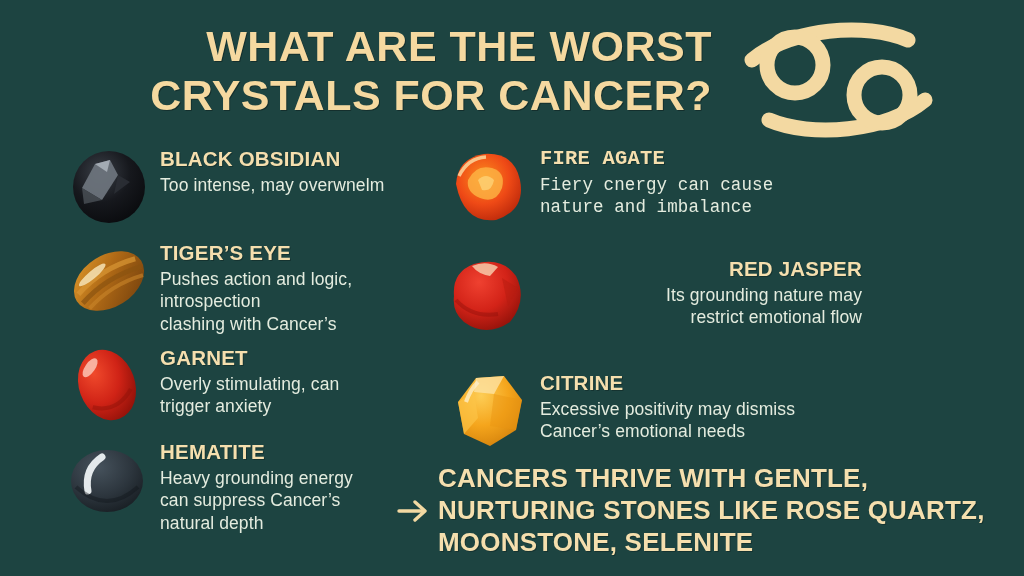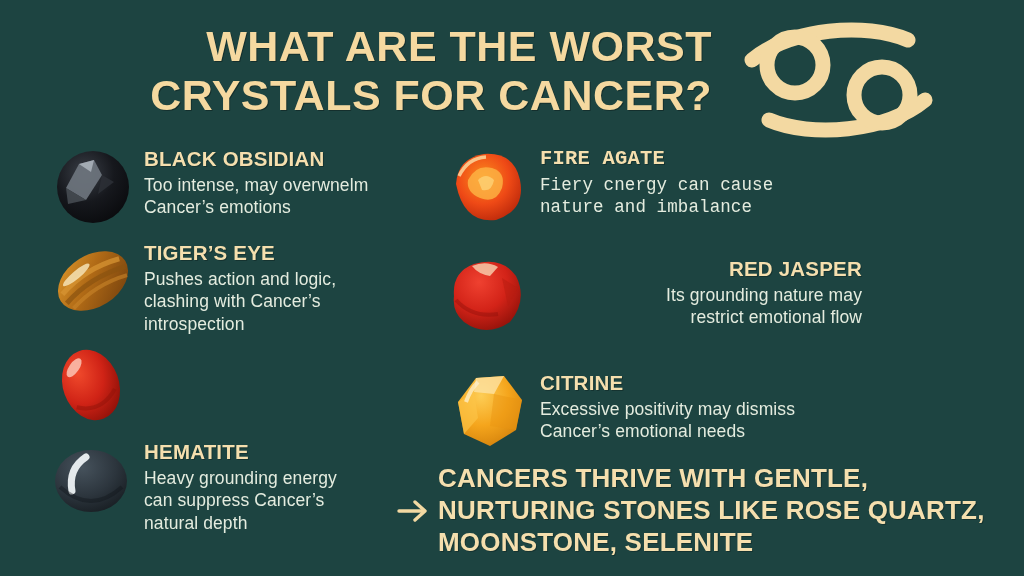--- a/index.html
+++ b/index.html
@@ -34,21 +34,21 @@
     right:88px; top:14px;
     width:195px; height:130px;
   }
   .zodiac svg { width:100%; height:100%; display:block; }
 
   
   .col {
     position:absolute;
     top:142px;
   }
-  .col-left  { left:46px;  width:392px; }
+  .col-left  { left:62px;  width:392px; }
   .col-right { left:442px; width:420px; }
 
   .entry {
     display:flex;
     align-items:flex-start;
     margin-bottom:10px;
   }
   .entry-left  { margin-bottom:6px; }
 
   .stone {
@@ -139,21 +139,20 @@
         <path d="M 20 46 L 33 22 L 48 18 L 56 33 L 40 58 Z" fill="#6e757e" opacity="0.92"></path>
         <path d="M 33 22 L 48 18 L 45 30 Z" fill="#aeb5bd" opacity="0.85"></path>
         <path d="M 20 46 L 40 58 L 22 62 Z" fill="#4b5158" opacity="0.8"></path>
         <path d="M 56 33 L 68 40 L 52 52 Z" fill="#2b2f35" opacity="0.9"></path>
       </svg>
     </div>
     <div class="entry-text">
       <div class="stone-name">BLACK OBSIDIAN</div>
       <div class="stone-desc">
         <div>Too intense, may overwnelm</div>
-        <div>Cancer’s emotions</div>
       </div>
     </div>
   </div>
 
   <div class="entry entry-left">
     <div class="stone">
       <svg viewBox="0 0 92 88" xmlns="http://www.w3.org/2000/svg">
         <defs>
             <linearGradient id="te" x1="0%" y1="0%" x2="100%" y2="100%">
           <stop offset="0%" stop-color="#e09a2c"></stop>
@@ -167,42 +166,49 @@
           <path d="M 13 50 Q 47 40 82 50" stroke="#8a5210" stroke-width="5" fill="none" opacity="0.7"></path>
           <path d="M 16 58 Q 47 49 79 58" stroke="#c9862a" stroke-width="4" fill="none" opacity="0.6"></path>
           <ellipse cx="36" cy="31" rx="17" ry="4" fill="#f6e3b5" opacity="0.85" transform="rotate(-8 36 31)"></ellipse>
         </g>
       </svg>
     </div>
     <div class="entry-text">
       <div class="stone-name">TIGER’S EYE</div>
       <div class="stone-desc">
         <div>Pushes action and logic,</div>
+        <div>introspection</div>
         <div>clashing with Cancer’s</div>
-        <div>introspection</div>
       </div>
     </div>
   </div>
 
   <div class="entry entry-left">
     <div class="stone">
       <svg viewBox="0 0 92 88" xmlns="http://www.w3.org/2000/svg">
         <defs>
             <radialGradient id="ga" cx="35%" cy="28%" r="80%">
           <stop offset="0%" stop-color="#f04a2c"></stop>
               <stop offset="55%" stop-color="#d02316"></stop>
               <stop offset="100%" stop-color="#8d1008"></stop>
         </radialGradient>
           </defs>
         <g transform="rotate(-20 45 44)">
           <ellipse cx="45" cy="44" rx="28" ry="36" fill="url(#ga)"></ellipse>
           <ellipse cx="35" cy="22" rx="11" ry="5" fill="#fbc4b4" opacity="0.85" transform="rotate(-35 35 22)"></ellipse>
           <path d="M 24 60 Q 45 74 66 56" stroke="#8e1209" stroke-width="4" fill="none" opacity="0.45"></path>
         </g>
       </svg>
+    </div>
+    <div class="entry-text">
+      <div class="stone-name">GARNET</div>
+      <div class="stone-desc">
+        <div>Overly stimulating, can</div>
+        <div>trigger anxiety</div>
+      </div>
     </div>
   </div>
 
   <div class="entry entry-left">
     <div class="stone">
       <svg viewBox="0 0 92 88" xmlns="http://www.w3.org/2000/svg">
         <defs>
             <radialGradient id="he" cx="38%" cy="28%" r="78%">
           <stop offset="0%" stop-color="#46525c"></stop>
               <stop offset="60%" stop-color="#2c353d"></stop>

